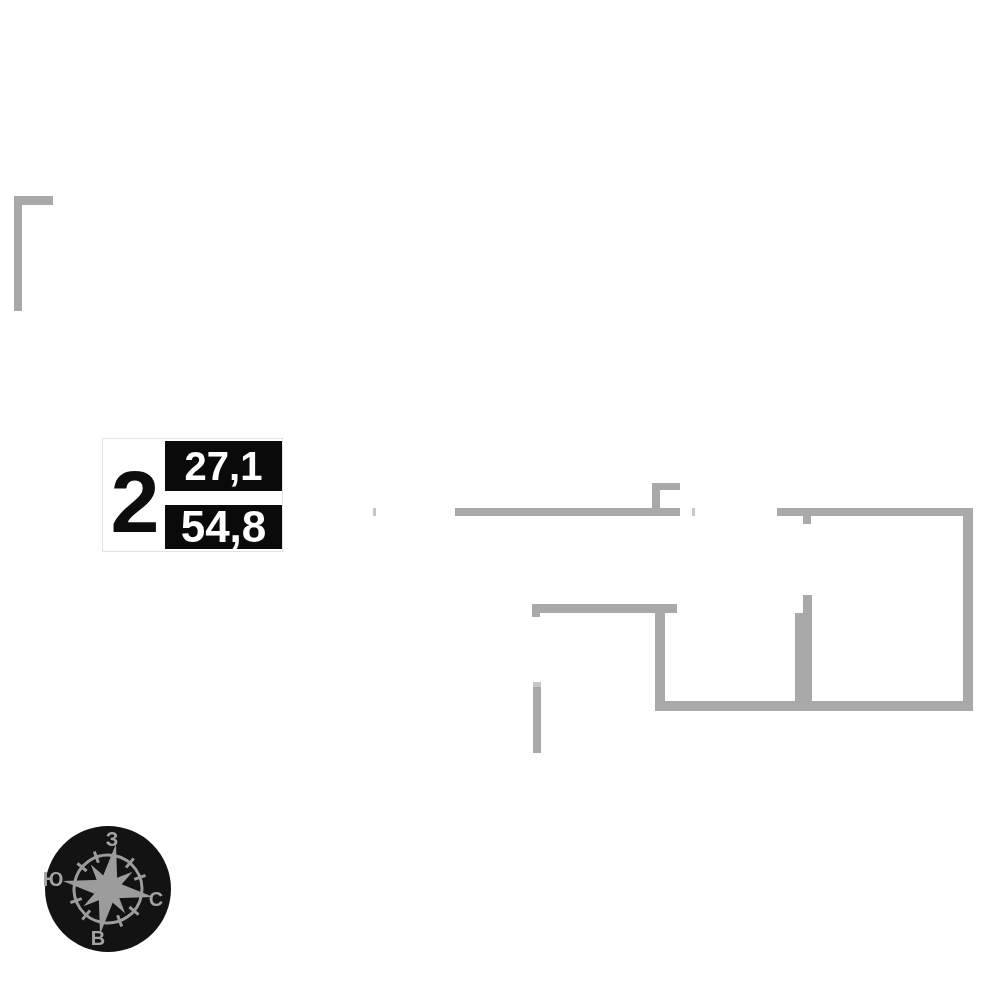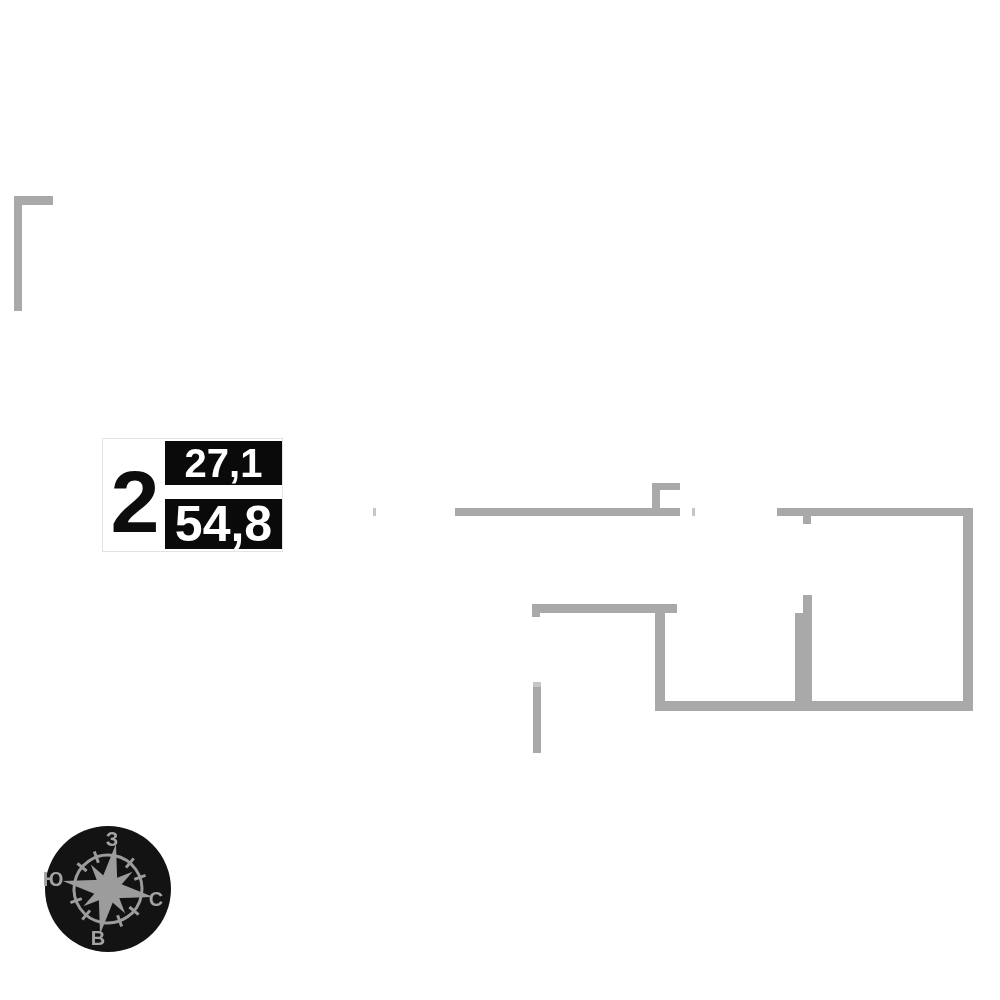--- a/index.html
+++ b/index.html
@@ -30,21 +30,21 @@
     flex:1;display:flex;flex-direction:column;gap:14px;
     padding:2px 0 2px 0;box-sizing:border-box;
   }
   .area-box{
     background:var(--unit-box-bg,#0a0a0a);
     color:var(--unit-box-text,#ffffff);
     display:flex;align-items:center;justify-content:center;
     font-weight:bold;line-height:1;
   }
   .area-box.top{height:50px;font-size:40px;}
-  .area-box.bottom{flex:1;font-size:50px;justify-content:center;}
+  .area-box.bottom{flex:1;font-size:44px;justify-content:center;}
   
   #compass-svg{position:absolute;left:0;top:0;width:1000px;height:1000px;pointer-events:none;}
   #compass-svg text{font-family:"Liberation Sans", sans-serif;font-weight:bold;font-size:20px;}
 </style>
 </head>
 <body style="background: rgb(255, 255, 255);">
 
 <div id="stage">
 
   <div id="plan">

